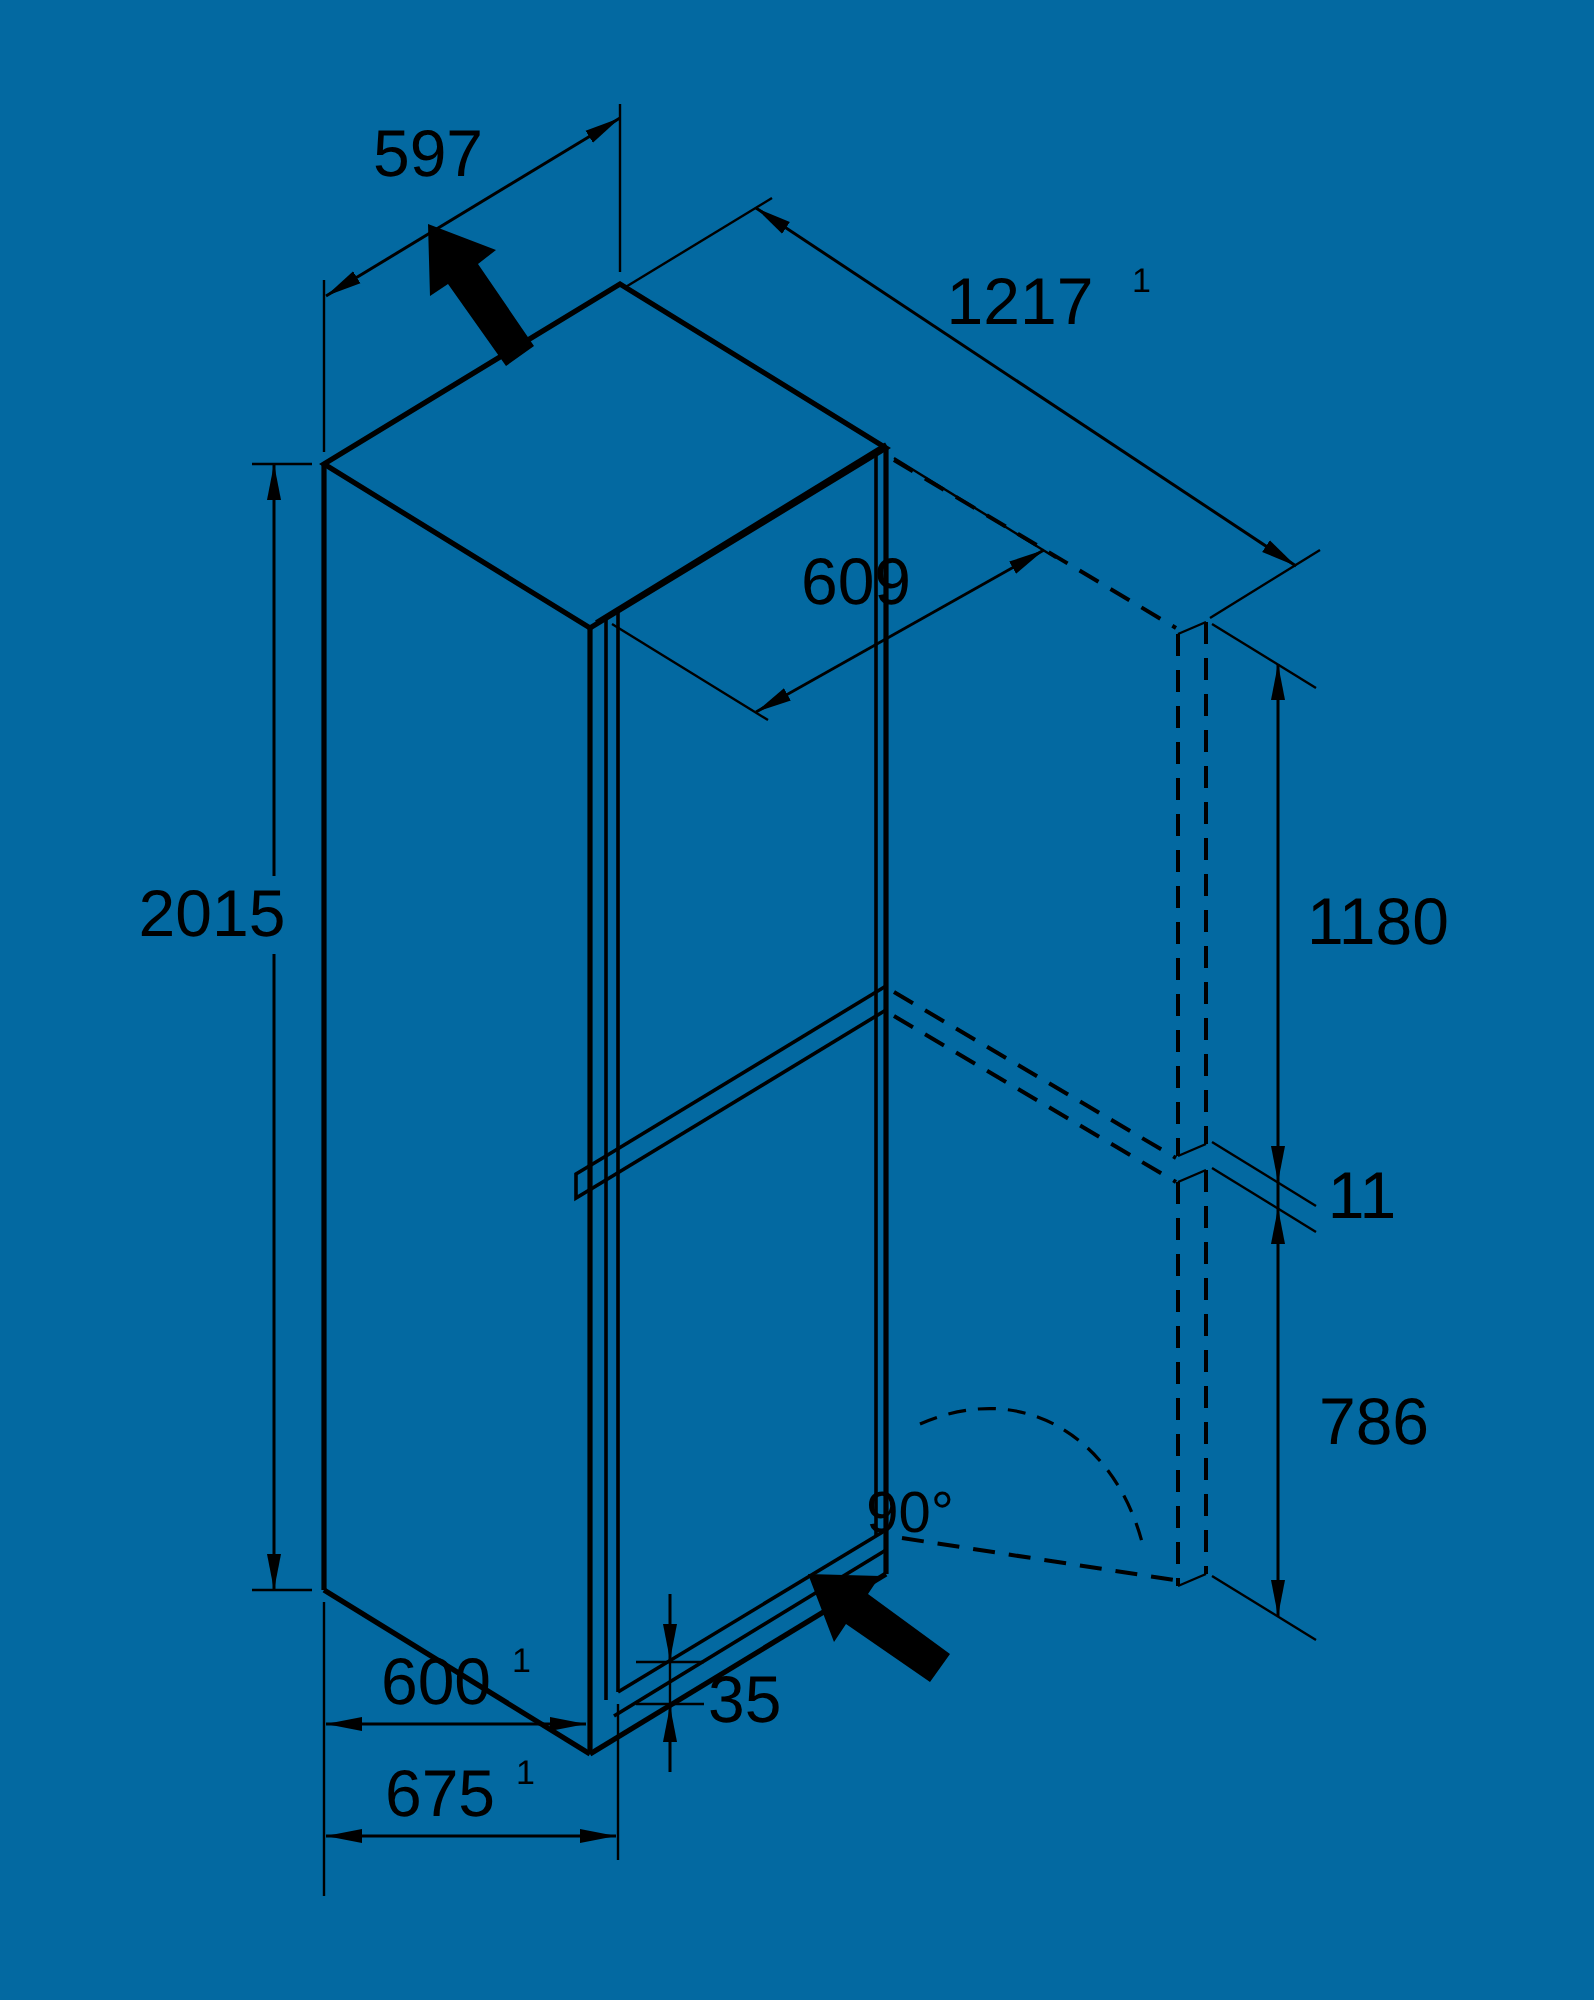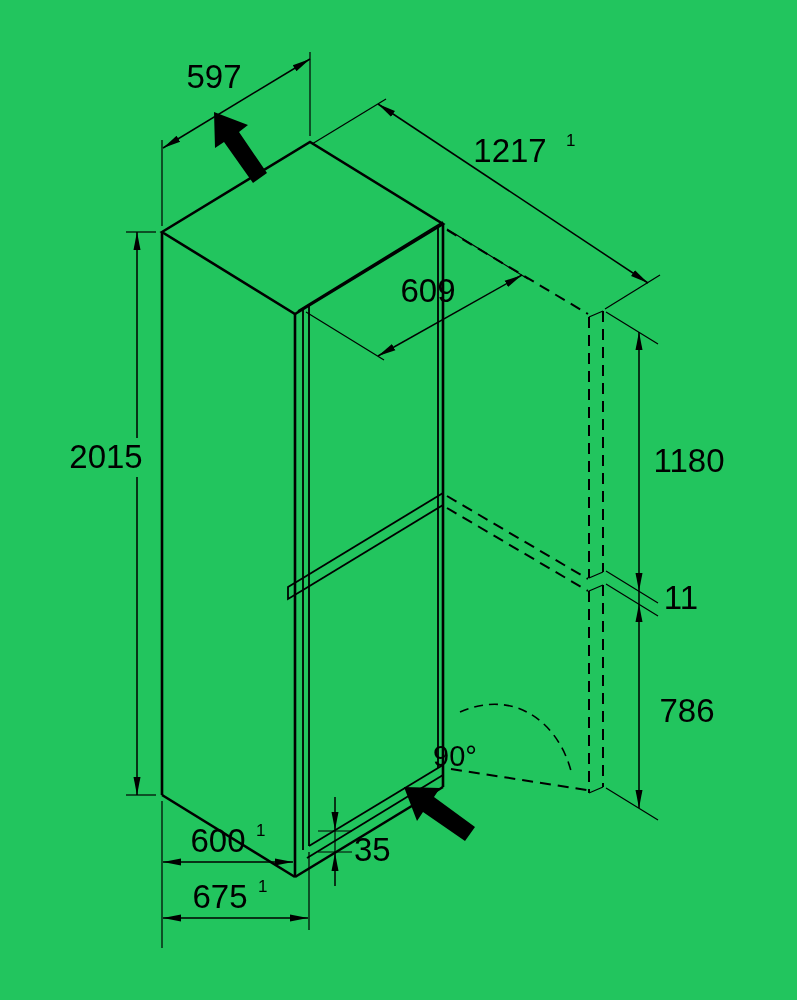--- a/index.html
+++ b/index.html
@@ -1,16 +1,16 @@
 <!DOCTYPE html>
 <html><head>
 <meta charset="utf-8">
 <style>
   html,body{margin:0;padding:0;background:#ffffff;}
-  .stage{position:relative;width:797px;height:1000px;background:#22c55e;overflow:hidden;}
+  .stage{position:relative;width:797px;height:1000px;background:#0369a1;overflow:hidden;}
   svg{display:block;}
   path,line,polyline{stroke:#000;fill:none;stroke-linecap:butt;}
   .s3{stroke-width:2.6;stroke-linejoin:miter;}
   .s2{stroke-width:1.8;}
   .s1{stroke-width:1.2;}
   .dim{stroke-width:1.5;}
   .dsh{stroke-width:2;stroke-dasharray:11 7;}
   .dshf{stroke-width:1.6;stroke-dasharray:9 6;}
   text{font-family:"Liberation Sans","DejaVu Sans",sans-serif;fill:#000;}
   .t{font-size:33px;}

